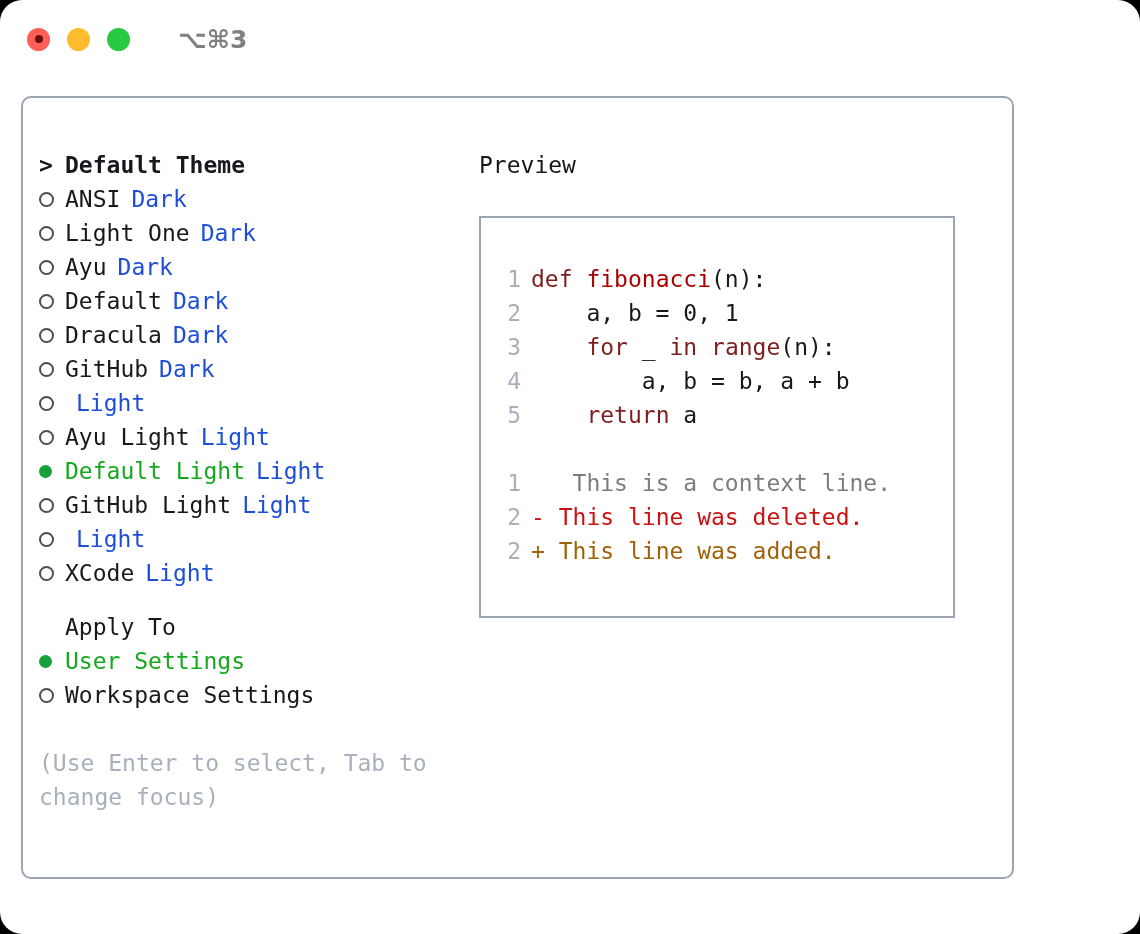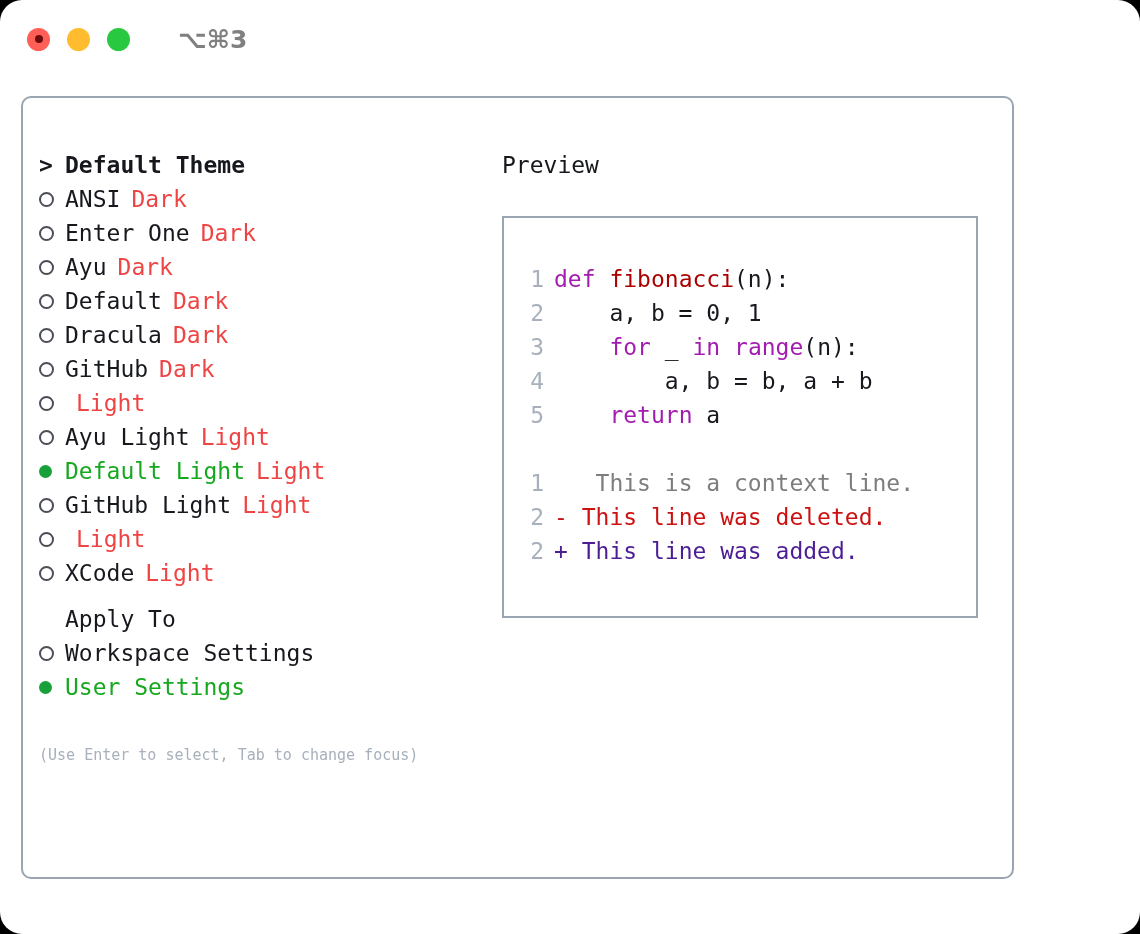--- a/index.html
+++ b/index.html
@@ -137,46 +137,46 @@
     border-radius: 50%;
     border: 2px solid #4a4f57;
     background: transparent;
     vertical-align: middle;
     margin-bottom: 3px;
   }
 
   .item-name { color: #16181d; }
   .item-name.selected { color: #16a81e; }
   .item-cat {
-    color: #ef4444;
+    color: #1d4ed8;
     margin-left: 11px;
   }
 
   .section-head {
     display: flex;
     height: 34px;
     font-size: 23px;
     line-height: 34px;
     color: #16181d;
-    margin-top: 12px;
+    margin-top: 20px;
   }
   .section-head .marker { visibility: hidden; }
 
   .hint {
     margin-top: 34px;
-    font-size: 15px;
+    font-size: 23px;
     line-height: 34px;
     color: #a7b0bb;
     width: 400px;
   }
 
   
   .right-col {
     position: absolute;
-    left: 479px;
+    left: 456px;
     top: 50px;
     width: 490px;
   }
   .preview-label {
     font-size: 23px;
     line-height: 34px;
     color: #16181d;
   }
   .preview-box {
     margin-top: 34px;
@@ -197,26 +197,26 @@
   }
   .code-line { display: flex; white-space: pre; }
   .lineno {
     color: #a7b0bb;
     width: 26px;
     text-align: right;
     flex: 0 0 26px;
   }
   .code-text { margin-left: 10px; white-space: pre; }
 
-  .tok-kw   { color: #a21caf; }
+  .tok-kw   { color: #7f1d1d; }
   .tok-fn   { color: #aa0000; }
   .tok-def  { color: #16181d; }
   .diff-ctx { color: #7d7d7d; text-align: right; }
   .diff-del { color: #cc1111; }
-  .diff-add { color: #4c1d95; }
+  .diff-add { color: #a16207; }
   .blank-line { height: 34px; }
 </style>
 </head>
 <body>
 
 <div class="screen">
 
   <div class="titlebar">
     <div class="lights">
       <div class="light red"></div>
@@ -231,41 +231,41 @@
 
       <div class="left-col">
 
         <div class="row prompt-row">
           <span class="prompt-caret">&gt;</span>
           <span>Default Theme</span>
         </div>
 
         <div id="theme-list">
             <div class="row"><span class="marker"><span class="marker-ring"></span></span><span class="item-name">ANSI</span><span class="item-cat">Dark</span></div>
-            <div class="row"><span class="marker"><span class="marker-ring"></span></span><span class="item-name">Enter One</span><span class="item-cat">Dark</span></div>
+            <div class="row"><span class="marker"><span class="marker-ring"></span></span><span class="item-name">Light One</span><span class="item-cat">Dark</span></div>
             <div class="row"><span class="marker"><span class="marker-ring"></span></span><span class="item-name">Ayu</span><span class="item-cat">Dark</span></div>
             <div class="row"><span class="marker"><span class="marker-ring"></span></span><span class="item-name">Default</span><span class="item-cat">Dark</span></div>
             <div class="row"><span class="marker"><span class="marker-ring"></span></span><span class="item-name">Dracula</span><span class="item-cat">Dark</span></div>
             <div class="row"><span class="marker"><span class="marker-ring"></span></span><span class="item-name">GitHub</span><span class="item-cat">Dark</span></div>
             <div class="row"><span class="marker"><span class="marker-ring"></span></span><span class="item-cat">Light</span></div>
             <div class="row"><span class="marker"><span class="marker-ring"></span></span><span class="item-name">Ayu Light</span><span class="item-cat">Light</span></div>
             <div class="row"><span class="marker"><span class="marker-dot"></span></span><span class="item-name selected">Default Light</span><span class="item-cat">Light</span></div>
             <div class="row"><span class="marker"><span class="marker-ring"></span></span><span class="item-name">GitHub Light</span><span class="item-cat">Light</span></div>
             <div class="row"><span class="marker"><span class="marker-ring"></span></span><span class="item-cat">Light</span></div>
             <div class="row"><span class="marker"><span class="marker-ring"></span></span><span class="item-name">XCode</span><span class="item-cat">Light</span></div>
           </div>
 
         <div class="section-head">
           <span class="marker"></span>
           <span>Apply To</span>
         </div>
 
         <div id="apply-list">
+            <div class="row"><span class="marker"><span class="marker-dot"></span></span><span class="item-name selected">User Settings</span></div>
             <div class="row"><span class="marker"><span class="marker-ring"></span></span><span class="item-name">Workspace Settings</span></div>
-            <div class="row"><span class="marker"><span class="marker-dot"></span></span><span class="item-name selected">User Settings</span></div>
           </div>
 
         <div class="hint">(Use Enter to select, Tab to change focus)</div>
       </div>
 
       <div class="right-col">
         <div class="preview-label">Preview</div>
         <div class="preview-box">
           <div class="code" id="code-block"><div class="code-line"><span class="lineno">1</span><span class="code-text"><span class="tok-kw">def </span><span class="tok-fn">fibonacci</span><span class="tok-def">(n):</span></span></div><div class="code-line"><span class="lineno">2</span><span class="code-text"><span class="tok-def">    a, b = 0, 1</span></span></div><div class="code-line"><span class="lineno">3</span><span class="code-text"><span class="tok-def">    </span><span class="tok-kw">for</span><span class="tok-def"> _ </span><span class="tok-kw">in</span><span class="tok-def"> </span><span class="tok-kw">range</span><span class="tok-def">(n):</span></span></div><div class="code-line"><span class="lineno">4</span><span class="code-text"><span class="tok-def">        a, b = b, a + b</span></span></div><div class="code-line"><span class="lineno">5</span><span class="code-text"><span class="tok-def">    </span><span class="tok-kw">return</span><span class="tok-def"> a</span></span></div><div class="blank-line"></div><div class="code-line"><span class="lineno">1</span><span class="code-text diff-ctx"><span> </span><span>  This is a context line.</span></span></div><div class="code-line"><span class="lineno">2</span><span class="code-text diff-del"><span>-</span><span> This line was deleted.</span></span></div><div class="code-line"><span class="lineno">2</span><span class="code-text diff-add"><span>+</span><span> This line was added.</span></span></div></div>
         </div>

